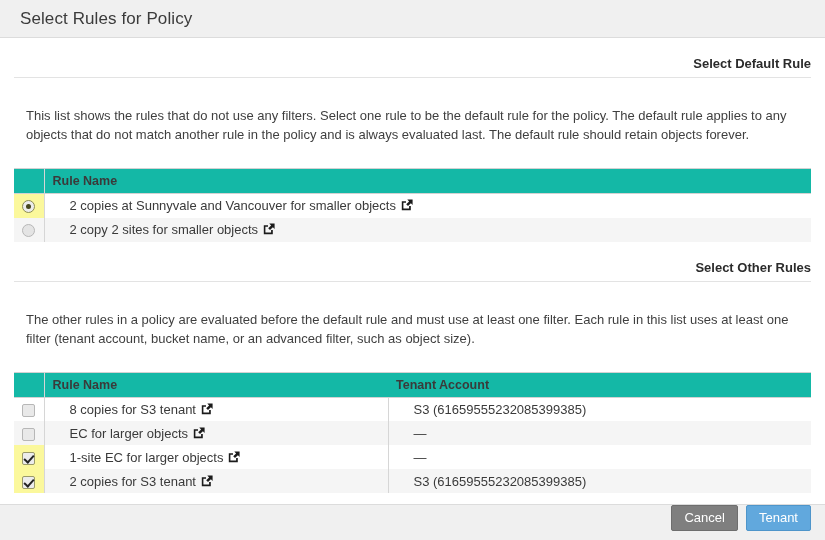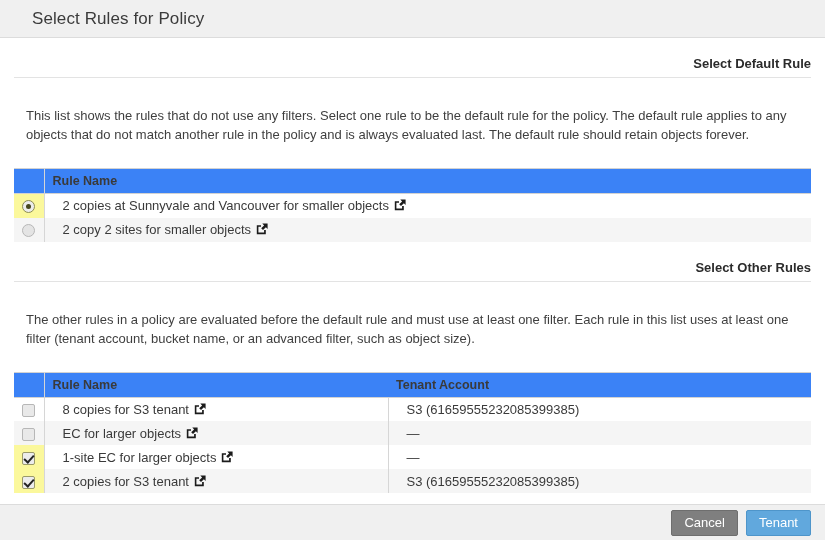--- a/index.html
+++ b/index.html
@@ -16,21 +16,21 @@
     position: relative;
   }
 
   
   .titlebar {
     height: 38px;
     background: #f0f0f0;
     border-bottom: 1px solid #dcdcdc;
     display: flex;
     align-items: center;
-    padding-left: 32px;
+    padding-left: 20px;
   }
   .titlebar .title {
     font-size: 17px;
     color: #3b3b3b;
     font-weight: normal;
     letter-spacing: .1px;
   }
 
   
   .content {
@@ -58,39 +58,39 @@
   }
 
   
   table.grid {
     width: 797px;
     border-collapse: collapse;
     table-layout: fixed;
     font-size: 13px;
   }
   table.grid thead th {
-    background: #3b82f6;
+    background: #14b8a6;
     border-top: 1px solid #d2d2d2;
     border-bottom: 1px solid #d2d2d2;
     text-align: left;
     font-weight: bold;
     color: #3a3a3a;
     font-size: 12.5px;
     height: 25px;
     padding: 0 8px;
     vertical-align: middle;
   }
   table.grid thead th.sel-col {
     width: 30px;
     padding: 0;
     border-right: 1px solid #d6d6d6;
   }
   table.grid tbody td {
     height: 24px;
-    padding: 0 18px;
+    padding: 0 25px;
     vertical-align: middle;
     color: #3a3a3a;
     white-space: nowrap;
     overflow: hidden;
   }
   table.grid tbody tr:nth-child(odd)  td { background: #ffffff; }
   table.grid tbody tr:nth-child(even) td { background: #f5f5f5; }
   table.grid tbody td.sel-col {
     width: 30px;
     padding: 0;
@@ -153,21 +153,21 @@
   .rule-name { display: inline-flex; align-items: center; }
 
   
   .footer {
     position: absolute;
     left: 0; right: 0; bottom: 0;
     height: 36px;
     background: #f0f0f0;
     border-top: 1px solid #dcdcdc;
     display: flex;
-    align-items: center;
+    align-items: flex-start;
     justify-content: flex-end;
     padding-right: 14px;
     gap: 8px;
   }
   .btn {
     font-family: "Liberation Sans", sans-serif;
     font-size: 13px;
     color: #ffffff;
     height: 26px;
     min-width: 58px;

